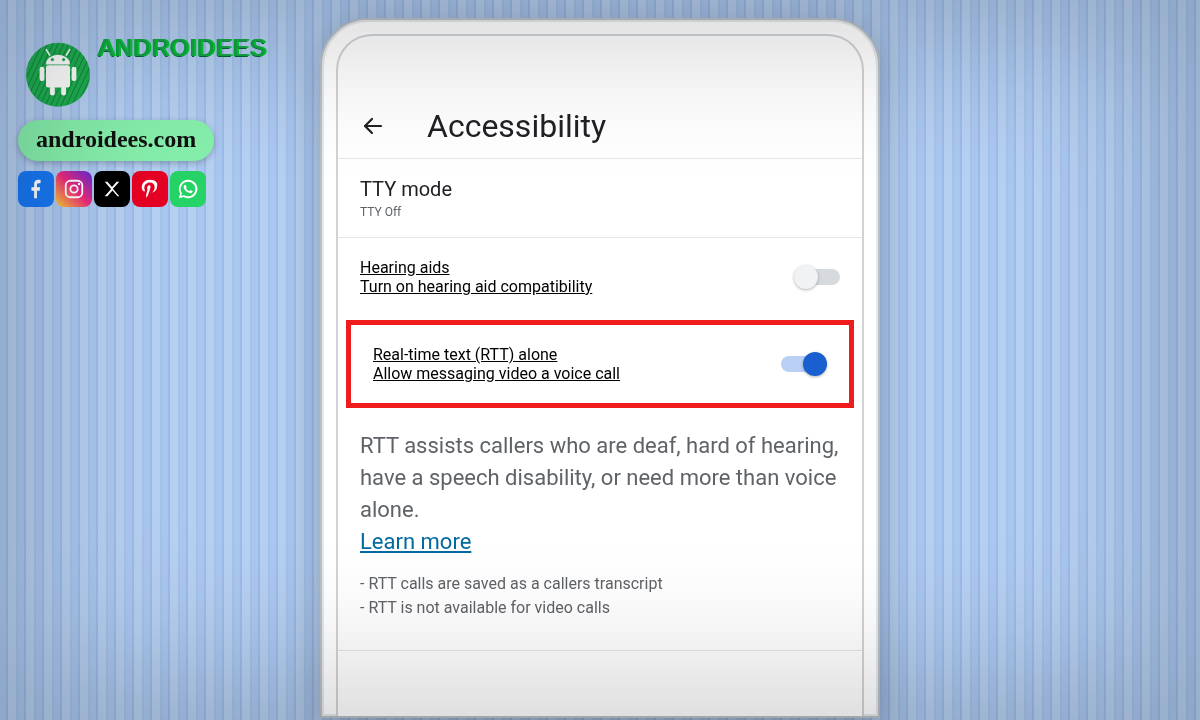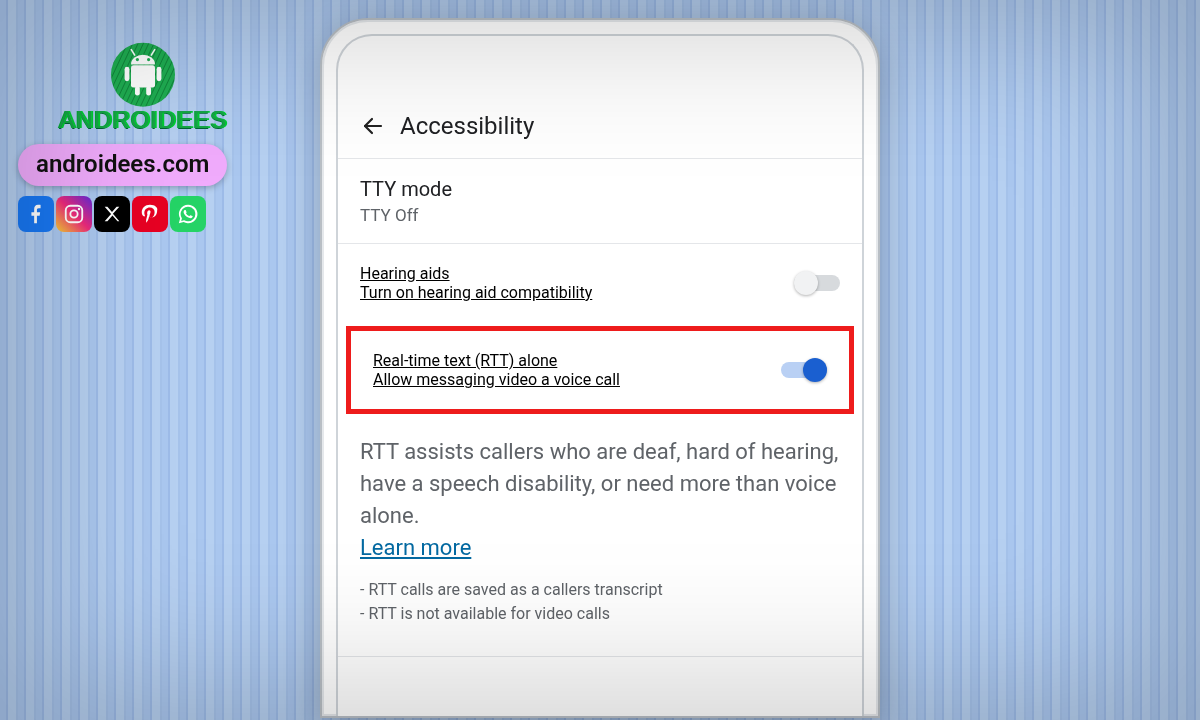--- a/index.html
+++ b/index.html
@@ -16,35 +16,36 @@
     }
     
     body::after{
       content:""; position:absolute; inset:0;
       box-shadow: inset 0 0 140px 40px rgba(0,0,0,0.18);
       pointer-events:none;
     }
 
     
     .overlay { position:absolute; top:38px; left:18px; width:250px; }
-    .android-mark { display:flex; flex-direction:column; align-items:center; }
+    .android-mark { display:flex; flex-direction:row; align-items:flex-start; }
     .android-mark svg { display:block; }
     .wordmark {
       font-family: Impact, "Arial Black", sans-serif;
       font-size:24px; letter-spacing:1px;
       color:#17a348;
       text-shadow: 2px 0 #0c3, -1px 0 #0a3, 0 1px #063;
       margin-top:-4px;
     }
     .site-pill {
       display:inline-block; margin-top:10px;
-      background:#f0abfc; border-radius:22px;
+      background:#86efac; border-radius:22px;
       padding:6px 18px 8px;
       font-size:24px; font-weight:600; color:#111;
       box-shadow:0 2px 6px rgba(0,0,0,0.25);
+      font-family:Liberation Serif, serif;
     }
     .socials { margin-top:10px; display:flex; gap:2px; }
     .socials .ic { width:36px; height:36px; border-radius:8px; display:flex; align-items:center; justify-content:center; }
     .ic-fb   { background:#1877F2; }
     .ic-ig   { background:linear-gradient(45deg,#f9ce34,#ee2a7b 50%,#6228d7); }
     .ic-x    { background:#000; }
     .ic-pin  { background:#E60023; }
     .ic-wa   { background:#25D366; }
     .socials svg { width:22px; height:22px; fill:#fff; }
 
@@ -66,27 +67,27 @@
     }
     .speaker{ position:absolute; top:24px; left:50%; transform:translateX(-50%);
       width:90px; height:10px; background:#d0d4d8; border-radius:6px; }
     .camera{ position:absolute; top:22px; right:140px; width:12px; height:12px; background:#c8ccd0; border-radius:50%; }
 
     .screen{ position:absolute; top:58px; left:0; right:0; bottom:0; background:#fff; }
 
     .hdr{ display:flex; align-items:center; height:64px; padding:0 18px; }
     .back-btn{ width:34px; height:34px; display:flex; align-items:center; justify-content:center; cursor:pointer; }
     .back-btn svg{ width:24px; height:24px; stroke:#222; }
-    .hdr-title{ font-size:24px; color:#202124; margin-left:10px; }
+    .hdr-title{ font-size:32px; color:#202124; margin-left:37px; }
 
     .divider{ height:1px; background:#e4e6e9; }
 
     .row{ padding:18px 22px; }
     .row .t{ font-size:20px; color:#202124; }
-    .row .s{ font-size:17px; color:#5f6368; margin-top:4px; }
+    .row .s{ font-size:12px; color:#5f6368; margin-top:4px; }
 
     .row-toggle{ display:flex; align-items:center; justify-content:space-between; padding:20px 22px; }
     .row-toggle .txt{ flex:1; padding-right:16px;text-decoration:underline; }
 
     .switch{ position:relative; width:46px; height:24px; }
     .switch .track{ position:absolute; inset:4px 0; border-radius:20px; }
     .switch .thumb{ position:absolute; top:0; width:24px; height:24px; border-radius:50%; box-shadow:0 1px 3px rgba(0,0,0,0.3); }
     .switch.off .track{ background:#d7dadd; }
     .switch.off .thumb{ left:0; background:#f1f2f3; }
     .switch.on .track{ background:#b9d0f4; }

